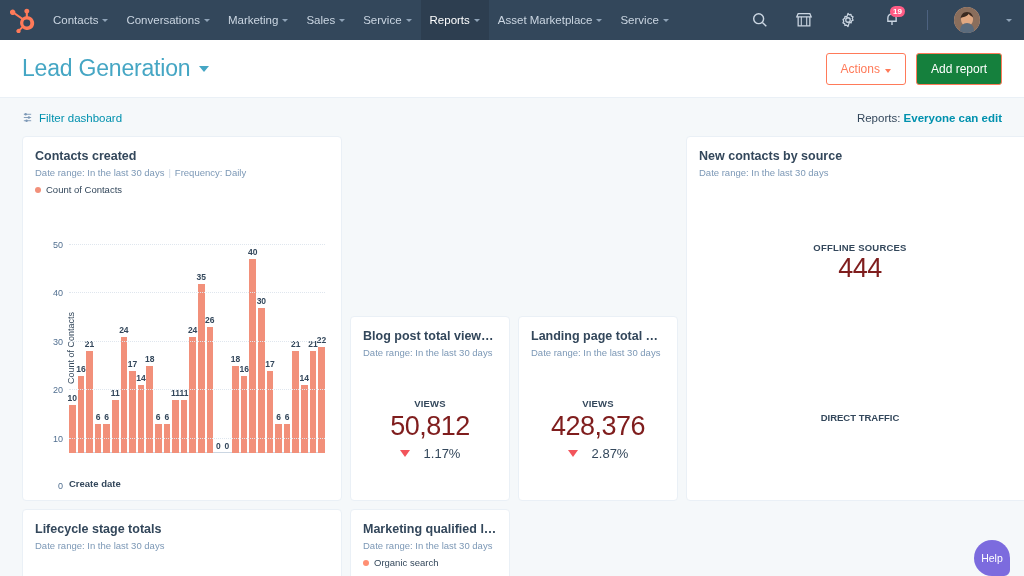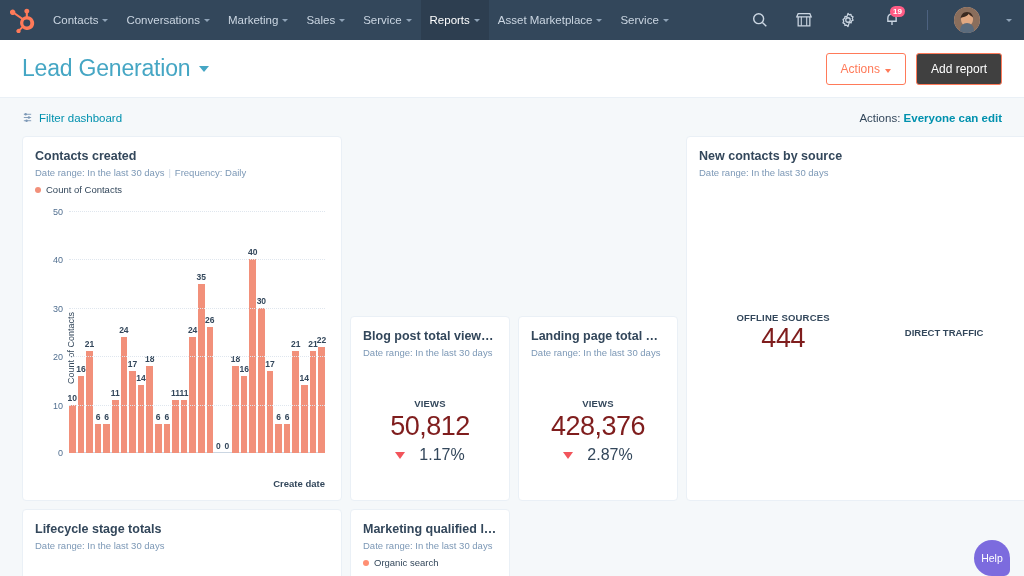--- a/index.html
+++ b/index.html
@@ -51,21 +51,21 @@
   .dashtitle .tcaret {
     width: 0; height: 0; border-left: 5px solid transparent;
     border-right: 5px solid transparent; border-top: 6px solid #45a6c4;
   }
   .headbtns { margin-left: auto; display: flex; align-items: center; gap: 10px; }
   .btn {
     font-size: 12px; border-radius: 3px; padding: 8px 14px; cursor: pointer;
     white-space: nowrap; font-family: inherit;
   }
   .btn-outline { background: #fff; border: 1px solid #ff7a59; color: #ff7a59; }
-  .btn-solid { background: #404040; border: 1px solid #ff7a59; color: #fff; }
+  .btn-solid { background: #15803d; border: 1px solid #ff7a59; color: #fff; }
   .btn .bcaret {
     display: inline-block; width: 0; height: 0; margin-left: 5px;
     border-left: 3.5px solid transparent; border-right: 3.5px solid transparent;
     border-top: 4.2px solid #ff7a59;
   }
 
   
   .filterbar {
     height: 28px; display: flex; align-items: center; padding: 0 22px;
     font-size: 11.5px; margin-top: 6px;
@@ -95,42 +95,42 @@
   .legenditem { display: flex; align-items: center; gap: 5px; font-size: 9.5px; color: #33475b; }
   .dot { width: 6px; height: 6px; border-radius: 50%; display:block; }
 
   
   .barchart-wrap { position: relative; height: 290px; margin-top: 8px; }
   .ylabel {
     position: absolute; left: 0px; top: 50%; transform: translateY(-50%) rotate(-90deg);
     font-size: 9px; color: #33475b; white-space: nowrap; transform-origin: center;
   }
   .plot { position: absolute; left: 34px; right: 4px; top: 8px; bottom: 40px; }
-  .gridline { position: absolute; left: 0; right: 0; border-top: 1px dotted #dfe6ee; }
+  .gridline { position: absolute; left: 0; right: 0; border-top: 1px dotted #dfe6ee; margin-top: 33px; }
   .ytick { position: absolute; right: calc(100% + 6px); font-size: 9px; color: #516f90; transform: translateY(-50%); }
   .axisline { position: absolute; left: 0; right: 0; bottom: 0; border-top: 1px solid #cbd6e2; }
   .bars { position: absolute; left: 0; right: 0; bottom: 0; top: 0; display: flex; align-items: flex-end; gap: 2px; }
   .barcol { flex: 1 1 0; position: relative; height: 100%; display: flex; align-items: flex-end; }
   .bar { width: 100%; background: #f2907a; }
   .barval {
     position: absolute; left: 50%; transform: translateX(-50%);
     font-size: 8.5px; font-weight: bold; color: #33475b; white-space: nowrap;
   }
   .xticks { position: absolute; left: 34px; right: 4px; bottom: 22px; height: 14px; }
   .xtick { position: absolute; font-size: 9px; color: #516f90; transform: translateX(-50%); }
-  .xlabel { position: absolute; bottom: 4px; left: 34px; right: 4px; text-align: right; font-size: 9.5px; font-weight: bold; color: #33475b; }
+  .xlabel { position: absolute; bottom: 4px; left: 34px; right: 4px; text-align: left; font-size: 9.5px; font-weight: bold; color: #33475b; }
 
   
   .kpi { display: flex; flex-direction: column; align-items: center; justify-content: center; height: calc(100% - 34px); gap: 2px; }
   .kpi-label { font-size: 9.5px; font-weight: bold; color: #33475b; letter-spacing: 0.2px; }
   .kpi-value { font-size: 27px; color: #7f1d1d; font-weight: normal; letter-spacing: -0.5px; }
-  .kpi-delta { font-size: 16px; color: #33475b; display: flex; align-items: center; gap: 14px; margin-top: 2px; }
+  .kpi-delta { font-size: 13px; color: #33475b; display: flex; align-items: center; gap: 14px; margin-top: 2px; }
   .delta-dn { width:0;height:0;border-left:5px solid transparent;border-right:5px solid transparent;border-top:7px solid #f2545b; }
   .kpi-foot { font-size: 9.5px; font-weight: bold; color: #33475b; text-align: center; }
-  .kpi-split { display: flex; flex-direction: row; height: calc(100% - 34px); justify-content: space-around; align-items: center; }
+  .kpi-split { display: flex; flex-direction: column; height: calc(100% - 34px); justify-content: space-around; align-items: center; }
 
   
   .help {
     position: fixed; right: 14px; bottom: 0; width: 36px; height: 36px;
     border-radius: 50% 50% 6px 50%; background: #7c6bde; color: #fff;
     font-size: 10.5px; display: flex; align-items: center; justify-content: center; cursor: pointer;
   }
 </style>
 </head>
 <body>
@@ -237,21 +237,21 @@
           <circle cx="4" cy="2.5" r="1.3" fill="#7c98b6"></circle>
           <line x1="2" y1="6" x2="10" y2="6" stroke="#7c98b6" stroke-width="1"></line>
           <circle cx="7.5" cy="6" r="1.3" fill="#7c98b6"></circle>
           <line x1="2" y1="9.5" x2="10" y2="9.5" stroke="#7c98b6" stroke-width="1"></line>
           <circle cx="5" cy="9.5" r="1.3" fill="#7c98b6"></circle>
         </svg>
     </span>
     <span>Filter dashboard</span>
   </div>
   <div class="assigned">
-    <span>Actions:</span>
+    <span>Reports:</span>
     <b>Everyone can edit</b>
   </div>
 </div>
 
 <div class="grid">
 
   <div class="card">
     <div class="card-title">Contacts created</div>
     <div class="card-sub">
       <span>Date range: In the last 30 days</span><span class="sep">|</span><span>Frequency: Daily</span>

